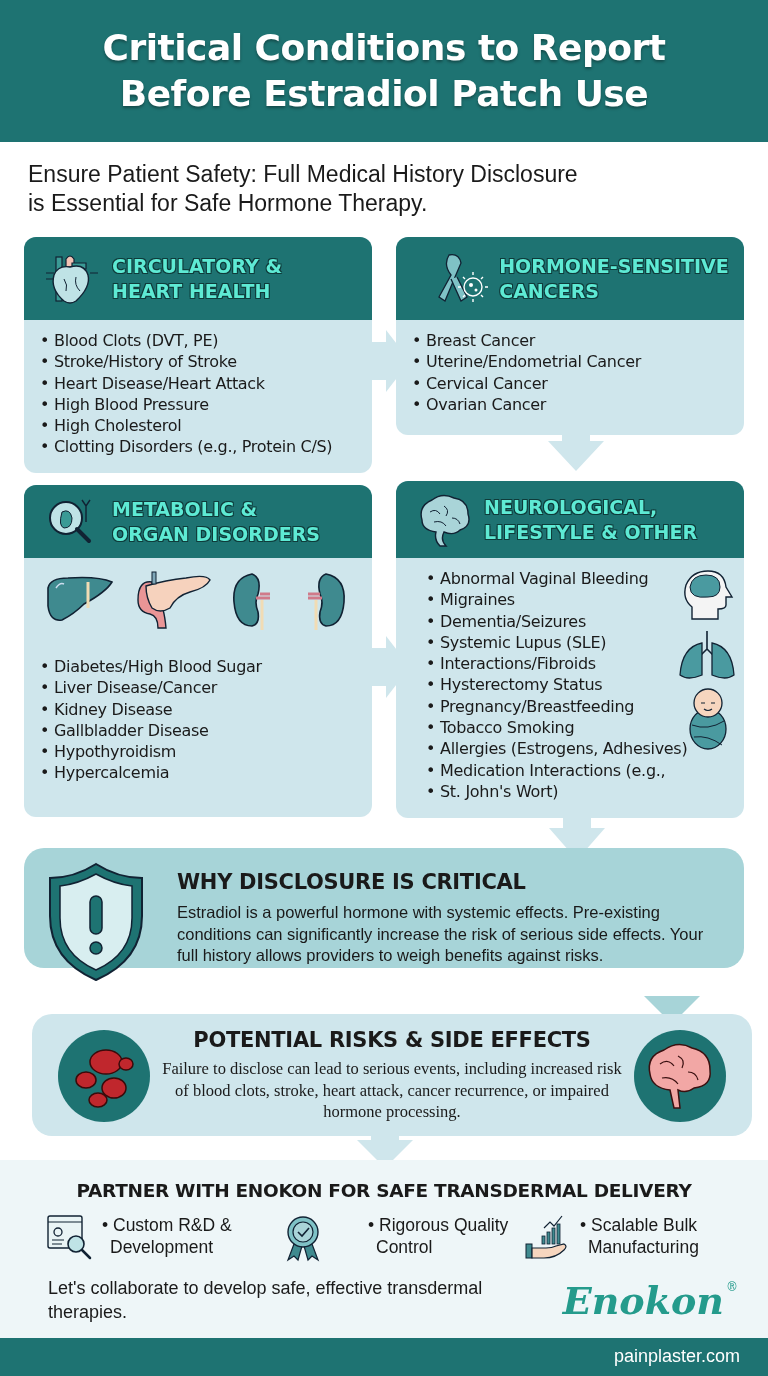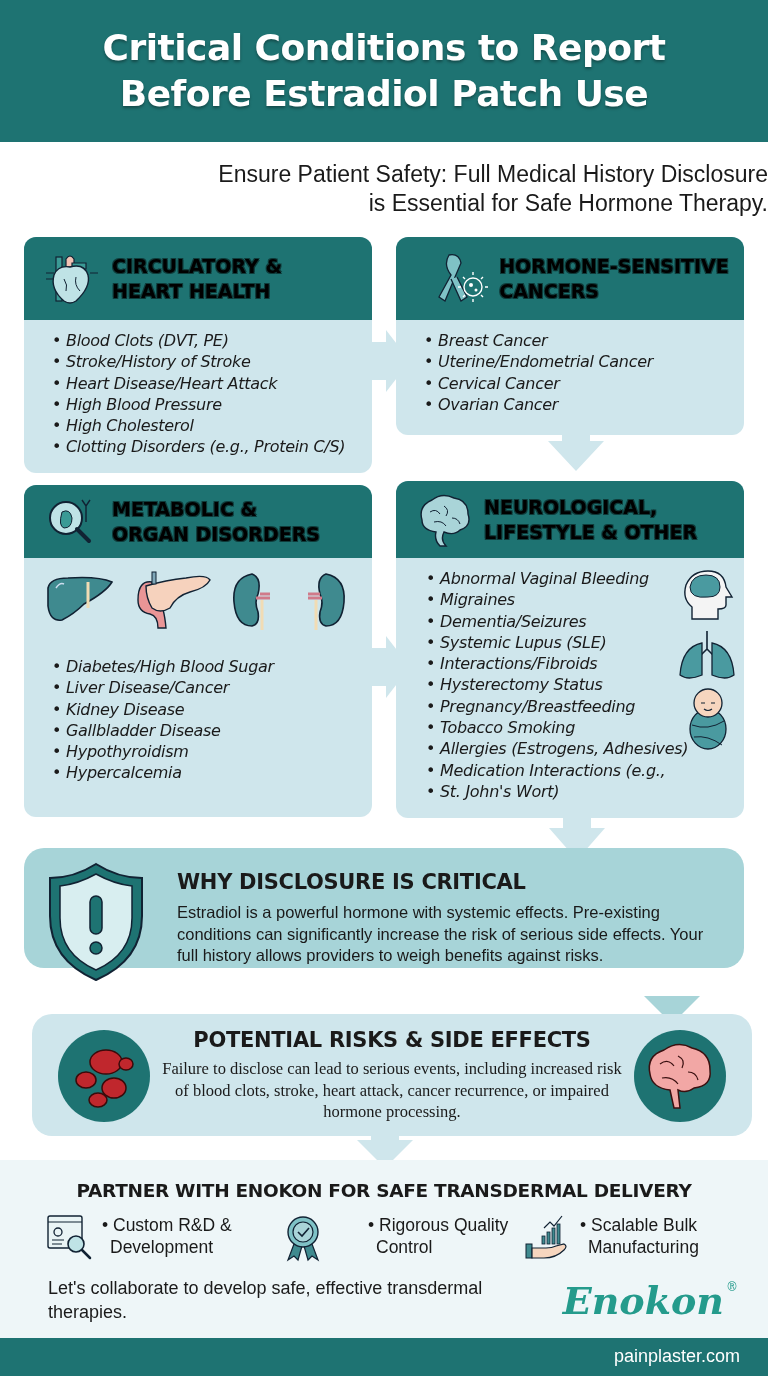--- a/index.html
+++ b/index.html
@@ -2,27 +2,27 @@
 <html><head>
 <meta charset="utf-8">
 <style>
   * { box-sizing: border-box; margin: 0; padding: 0; }
   html, body { width: 768px; height: 1376px; background: #ffffff; overflow: hidden; }
   body { font-family: "DejaVu Sans", sans-serif; color: #1a1a1a; position: relative; }
 
   .header { position: absolute; left: 0; top: 0; width: 768px; height: 142px; background: #1e7372; display: flex; align-items: center; justify-content: center; flex-direction: column; }
   .header h1 { color: #fff; font-family: "DejaVu Sans", sans-serif; font-weight: bold; font-size: 36px; line-height: 46px; text-align: center; text-shadow: 0 2px 3px rgba(0,0,0,0.35); letter-spacing: -0.5px; }
 
-  .subtitle { position: absolute; left: 0; top: 160px; width: 768px; text-align: right; font-family: "Liberation Sans", sans-serif; font-size: 23px; line-height: 29px; color: #1a1a1a; }
+  .subtitle { position: absolute; left: 0; top: 160px; width: 768px; text-align: left; font-family: "Liberation Sans", sans-serif; font-size: 23px; line-height: 29px; color: #1a1a1a; padding-left: 28px; }
 
   .card { position: absolute; background: #cfe6ec; border-radius: 12px; overflow: hidden; }
   .card-head { background: #1e7372; display: flex; align-items: center; padding-left: 18px; }
   .card-head .ico { width: 60px; height: 60px; flex: 0 0 60px; }
-  .card-head h2 { color: #000000; font-family: "DejaVu Sans", sans-serif; font-weight: bold; font-size: 19px; line-height: 25px; margin-left: 10px; text-shadow: -1px -1px 0 #0f3b3a, 1px -1px 0 #0f3b3a, -1px 1px 0 #0f3b3a, 1px 1px 0 #0f3b3a; }
-  .card ul { list-style: none; padding: 10px 0 0 28px; font-style: italic; }
+  .card-head h2 { color: #5eead4; font-family: "DejaVu Sans", sans-serif; font-weight: bold; font-size: 19px; line-height: 25px; margin-left: 10px; text-shadow: -1px -1px 0 #0f3b3a, 1px -1px 0 #0f3b3a, -1px 1px 0 #0f3b3a, 1px 1px 0 #0f3b3a; }
+  .card ul { list-style: none; padding: 10px 0 0 16px; }
   .card li { font-family: "DejaVu Sans", sans-serif; font-size: 16px; line-height: 21.3px; color: #1a1a1a; position: relative; padding-left: 14px; letter-spacing: -0.3px; }
   .card li::before { content: "•"; position: absolute; left: 0; top: 0; }
   .flow-box { position: absolute; border-radius: 20px; }
 
   .why { left: 24px; top: 848px; width: 720px; height: 120px; background: #a7d4d8; }
   .why h3 { position: absolute; left: 153px; top: 22px; font-family: "DejaVu Sans", sans-serif; font-weight: bold; font-size: 21px; color: #1a1a1a; letter-spacing: -0.3px; }
   .why p { position: absolute; left: 153px; top: 54px; width: 540px; font-family: "Liberation Sans", sans-serif; font-size: 16.5px; line-height: 21.5px; color: #1a1a1a; }
 
   .risks { left: 32px; top: 1014px; width: 720px; height: 122px; background: #cfe6ec; }
   .risks h3 { position: absolute; left: 0; width: 720px; text-align: center; top: 14px; font-family: "DejaVu Sans", sans-serif; font-weight: bold; font-size: 21px; color: #1a1a1a; letter-spacing: -0.3px; }

